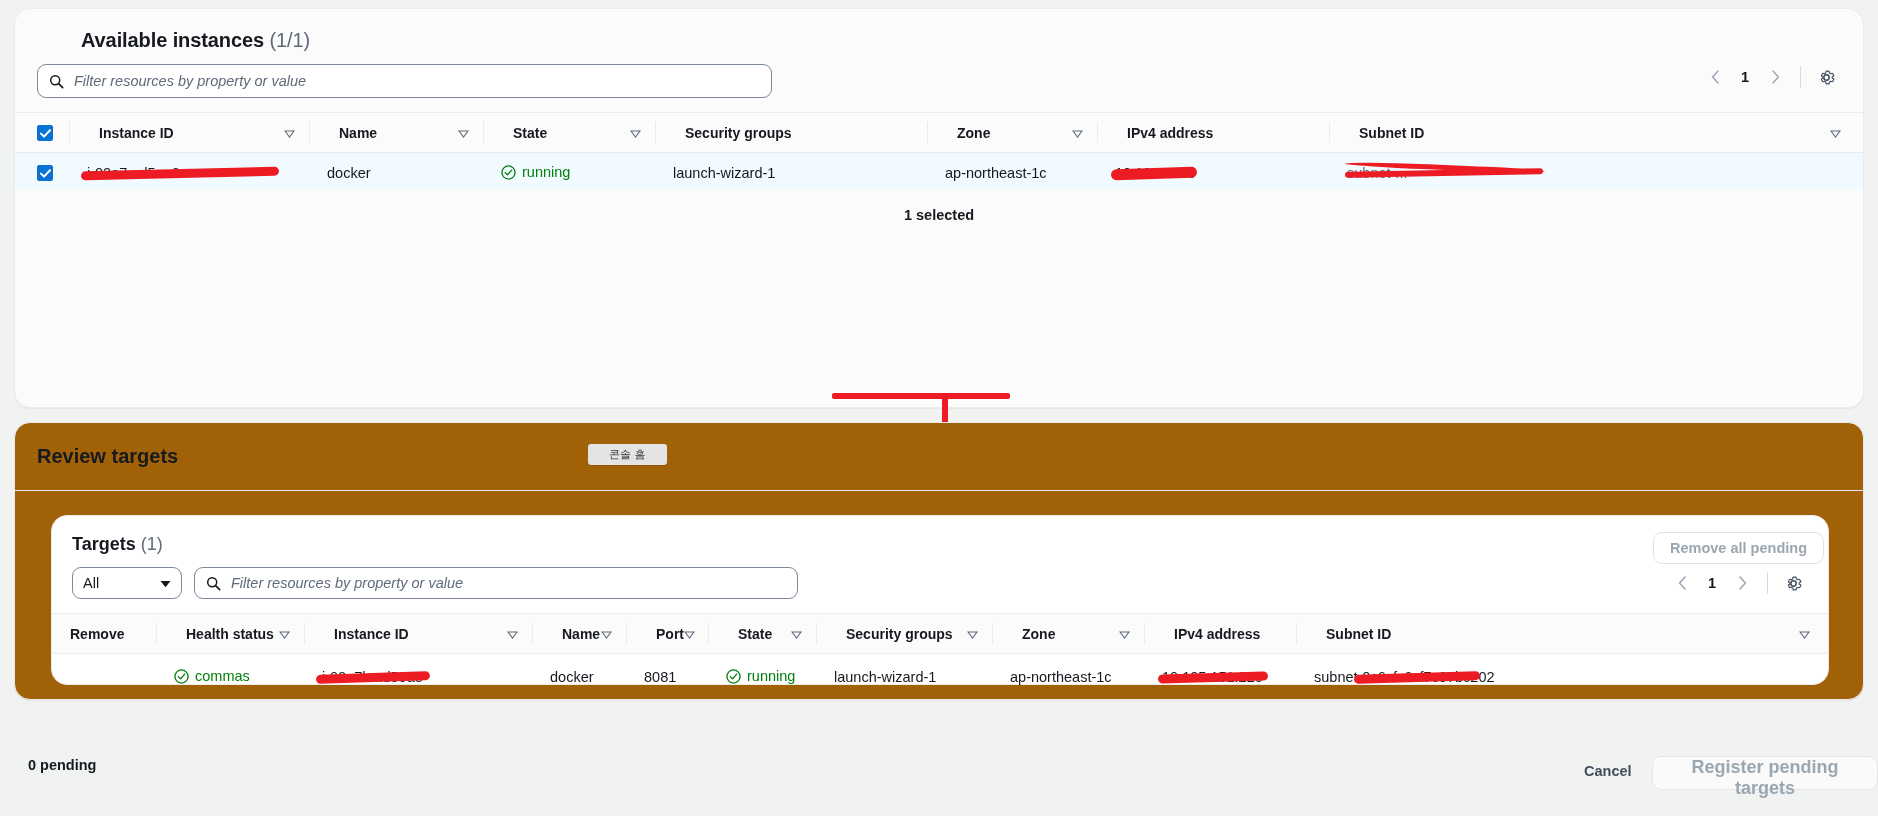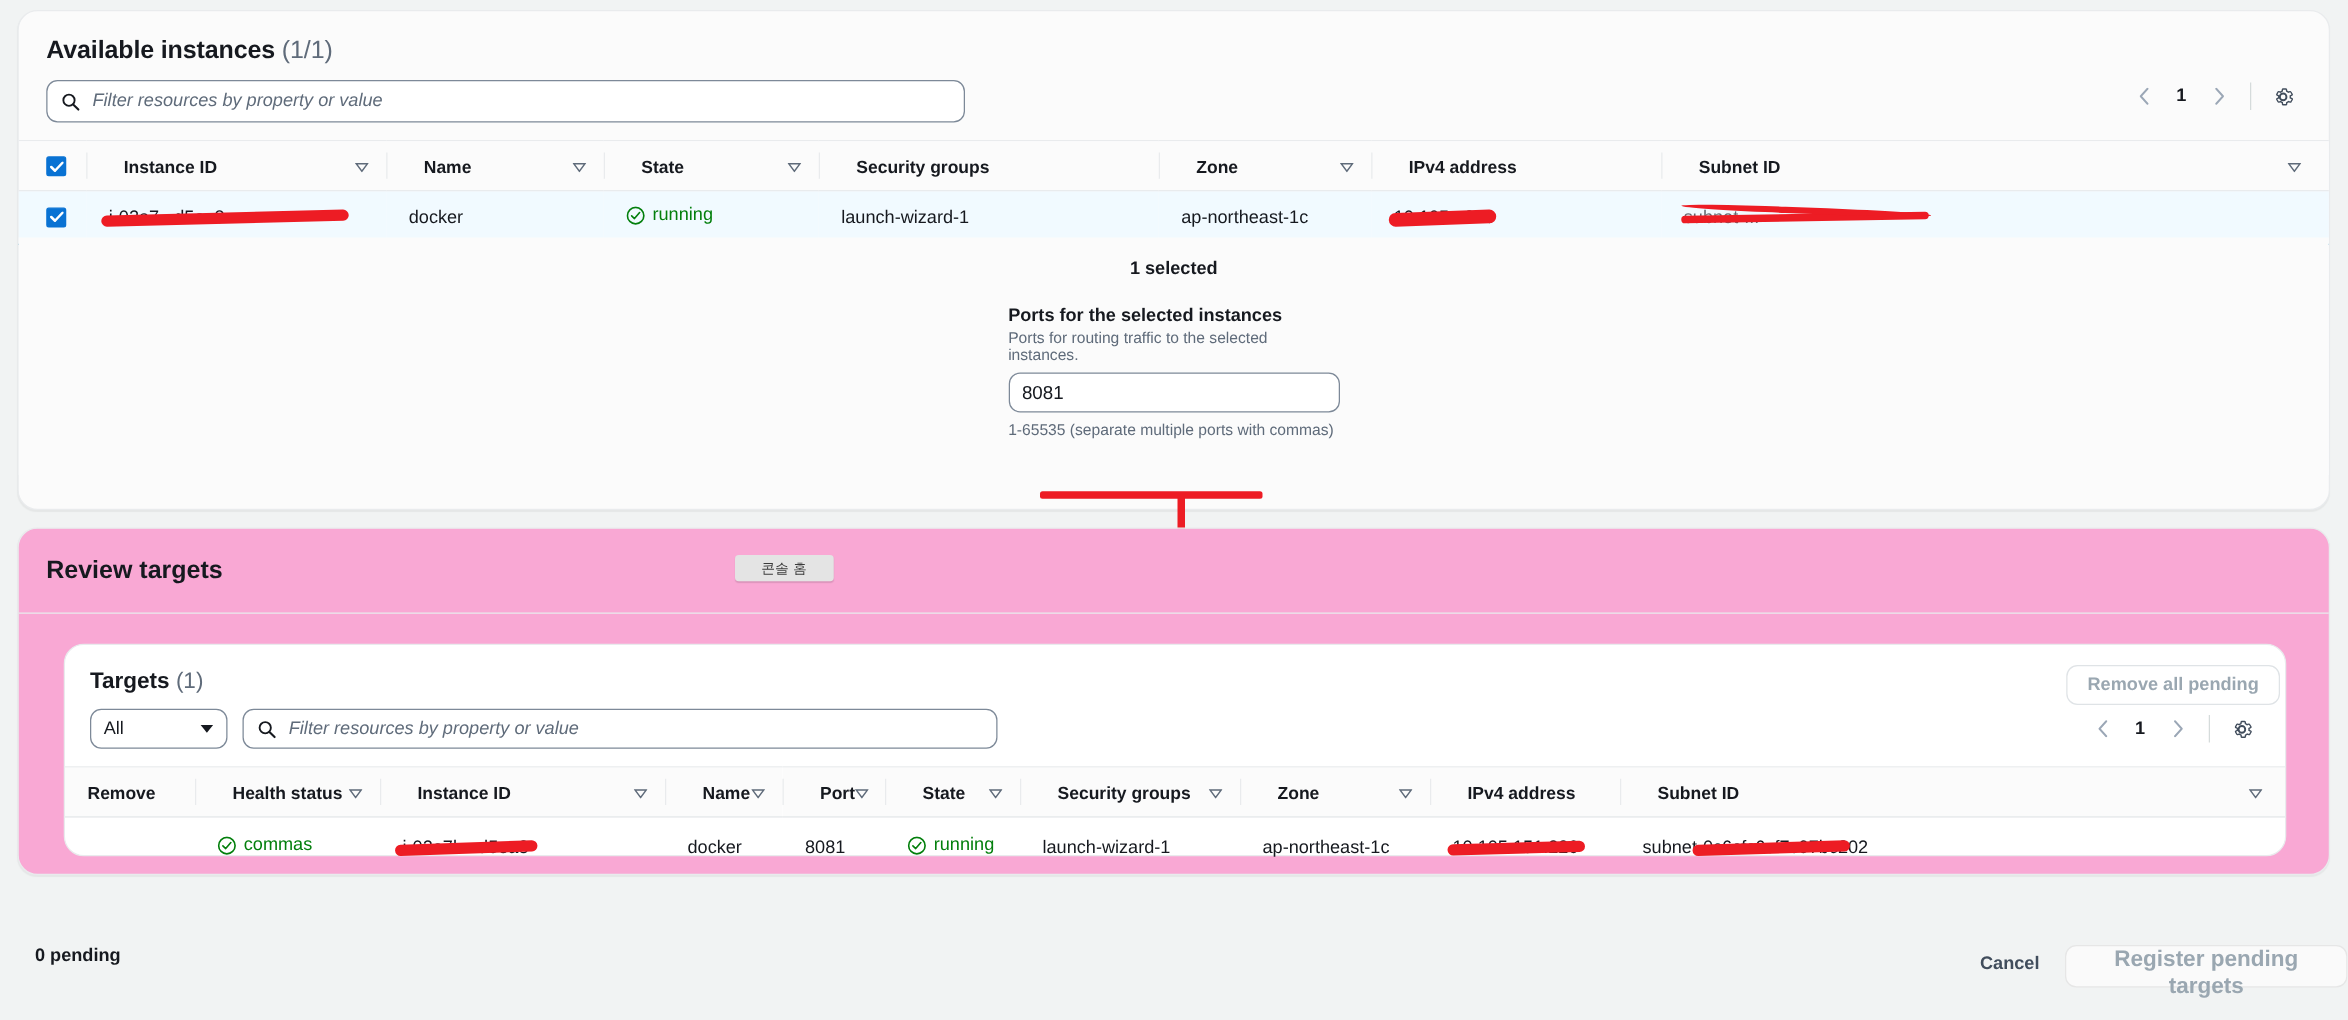--- a/index.html
+++ b/index.html
@@ -21,21 +21,21 @@
   }
 
   
   #available-panel {
     position: absolute; left: 14px; top: 8px;
     width: 1850px; height: 400px;
     background: #fbfbfb;
   }
   .panel-head { padding: 20px 22px 0 22px; }
   .panel-title {
-    font-size: 20px; font-weight: bold; color: #16191f; letter-spacing: -0.1px;
+    font-size: 20px; font-weight: bold; color: #16191f; letter-spacing: -0.1px; margin-left: 44px;
   }
   .panel-title .count { font-weight: normal; color: #5f6b7a; }
 
   .filter-row { padding: 12px 22px 14px 22px; position: relative; }
   .search-box {
     position: relative; width: 735px; height: 34px;
     border: 1px solid #7d8998; border-radius: 9px; background: #fff;
     display: flex; align-items: center;
   }
   .search-ic { margin: 0 8px 0 11px; flex: 0 0 auto; display:flex; }
@@ -132,21 +132,21 @@
     font-family: "Liberation Sans", sans-serif;
   }
   #include-underline {
     position: absolute; left: 832px; top: 393px; width: 178px; height: 6px;
     background: #ed1c24; border-radius: 2px;
   }
 
   
   #review-panel {
     position: absolute; left: 14px; top: 422px; width: 1850px; height: 278px;
-    background: #f9a8d4;
+    background: #a16207;
   }
   .review-title {
     font-size: 20px; font-weight: bold; color:#16191f;
     padding: 22px 22px 22px 22px; border-bottom: 1px solid #e9ebed;
   }
   #targets-card {
     position: absolute; left: 36px; top: 92px; width: 1778px; height: 170px;
     background: #ffffff; border: 1px solid #e9ebed; border-radius: 16px;
   }
   .targets-head { padding: 18px 20px 0 20px; position: relative; }
@@ -369,26 +369,20 @@
             </span>
           </td>
         </tr>
       </tbody>
     </table>
   </div>
 
   <div id="selection-area">
     <div class="sel-count">1 selected</div>
 
-    <div class="ports-block">
-      <div class="ports-label">Ports for the selected instances</div>
-      <div class="ports-desc">Ports for routing traffic to the selected instances.</div>
-      <input class="ports-input" type="text" value="8081" style="">
-      <div class="ports-hint">1-65535 (separate multiple ports with commas)</div>
-    </div>
   </div>
 
   <div id="include-underline"></div>
 
   <svg id="annot-arrow" width="60" height="58" viewBox="0 0 60 58">
     <line x1="30" y1="0" x2="30" y2="46" stroke="#ed1c24" stroke-width="6" stroke-linecap="butt"></line>
     <path d="M8 40 C 10 58, 50 58, 52 40" fill="none" stroke="#ed1c24" stroke-width="6" stroke-linecap="round"></path>
   </svg>
 
   <div class="card" id="review-panel">

